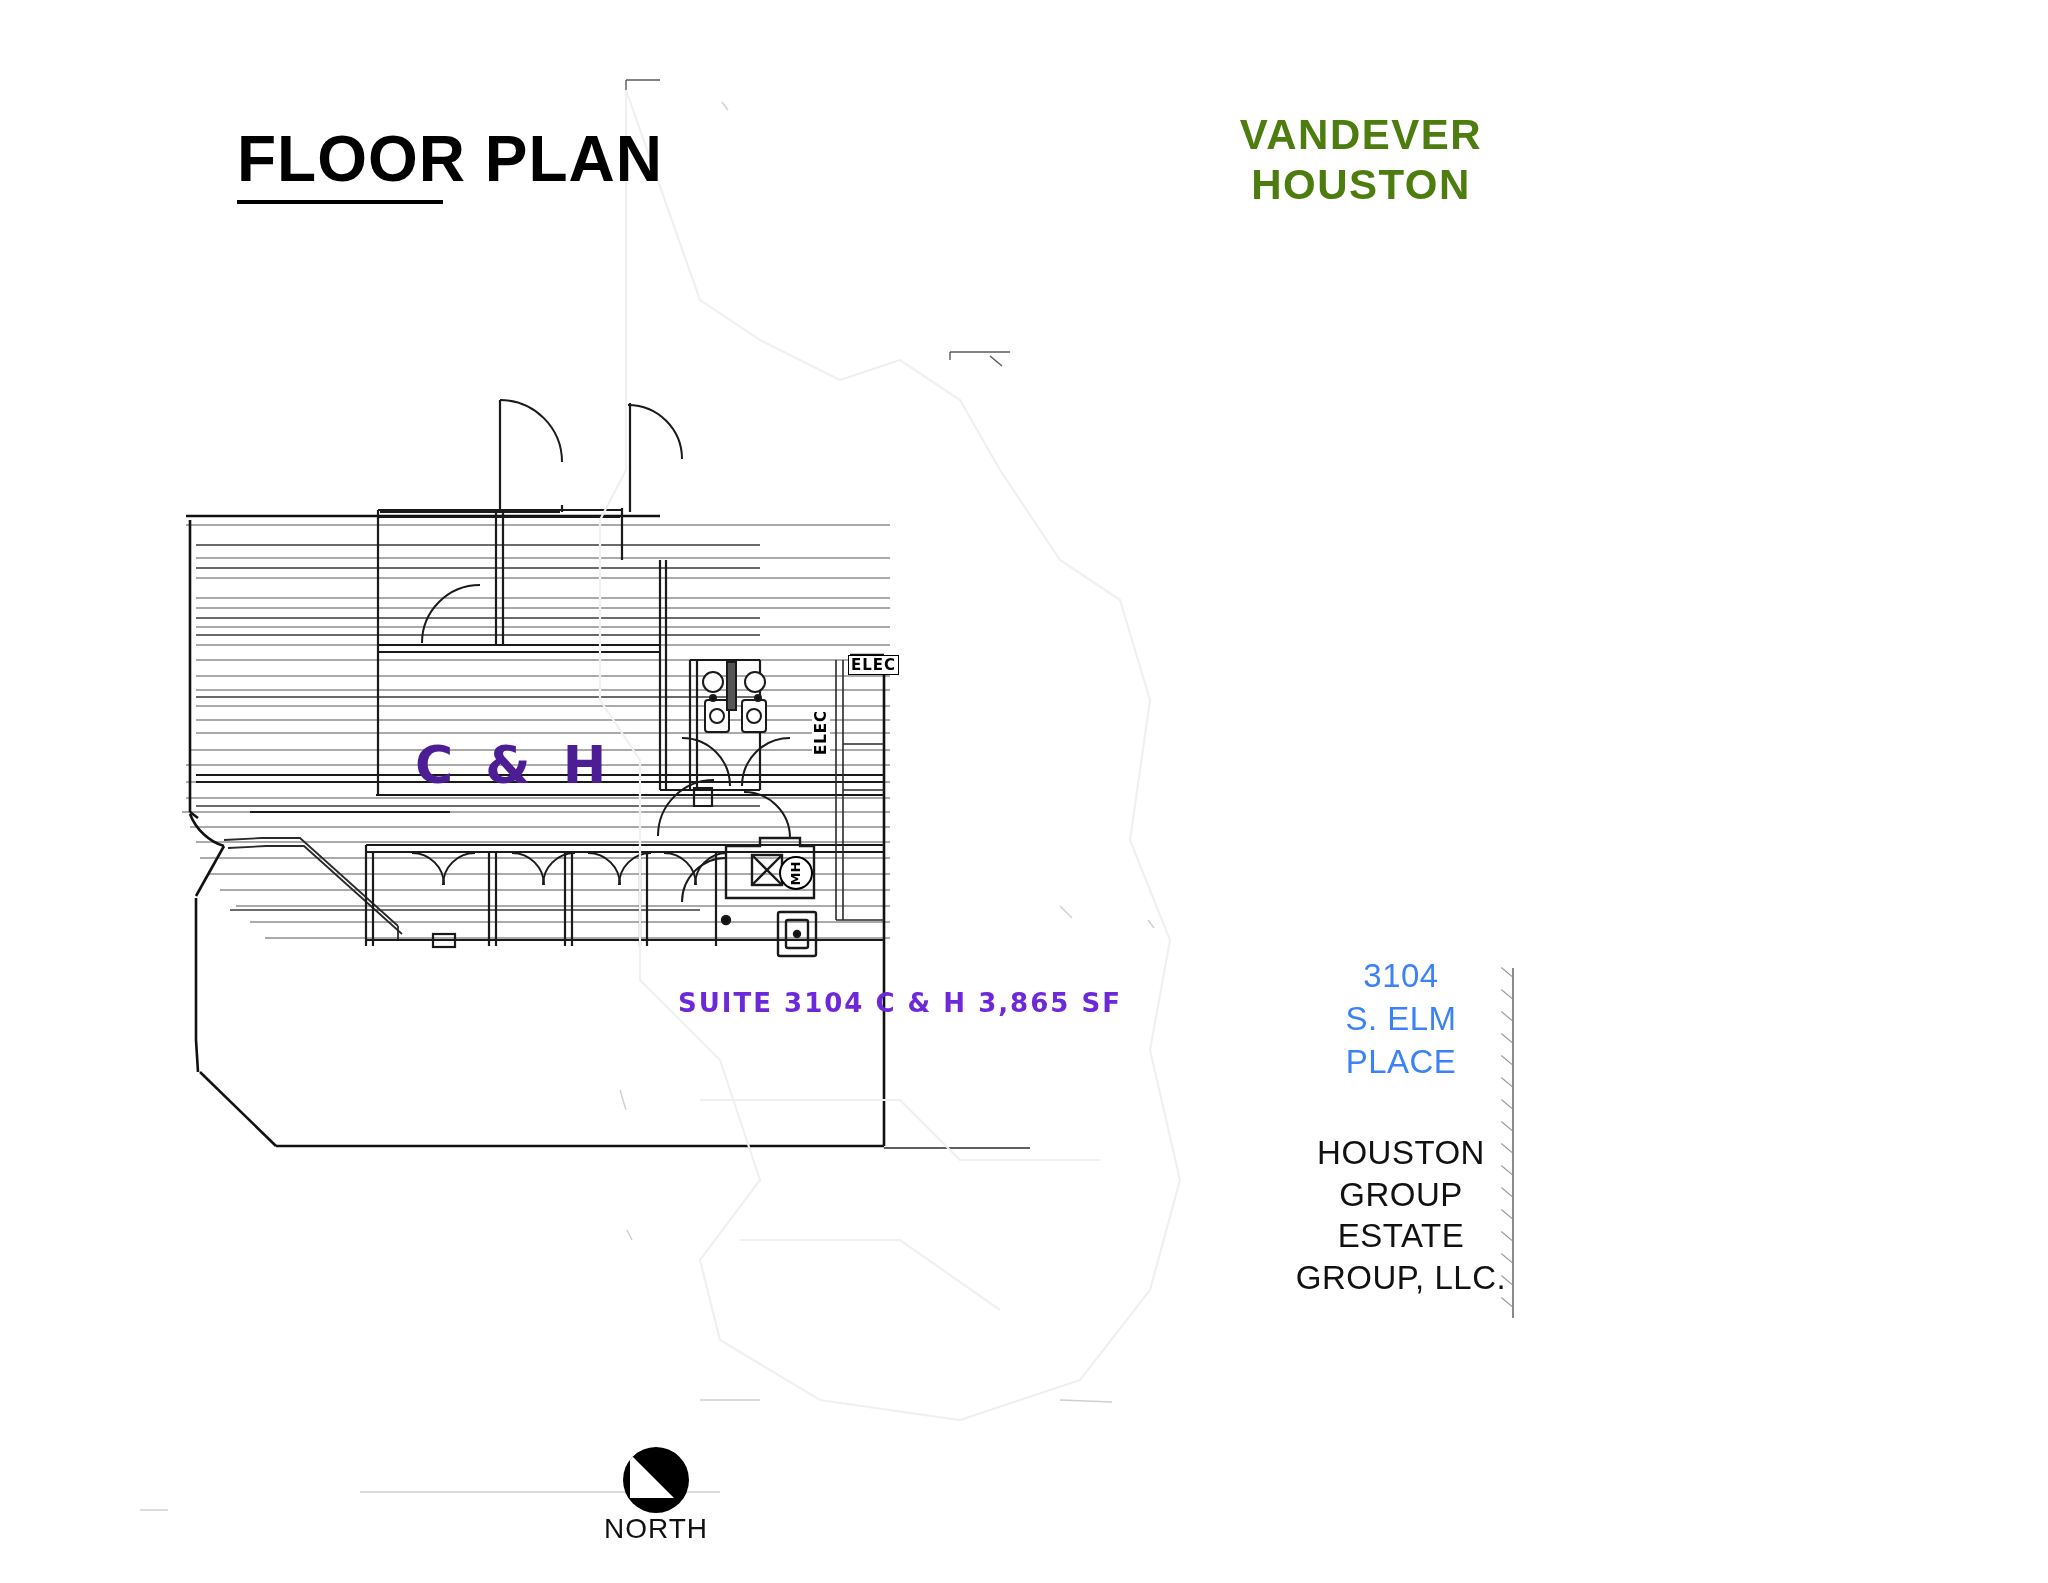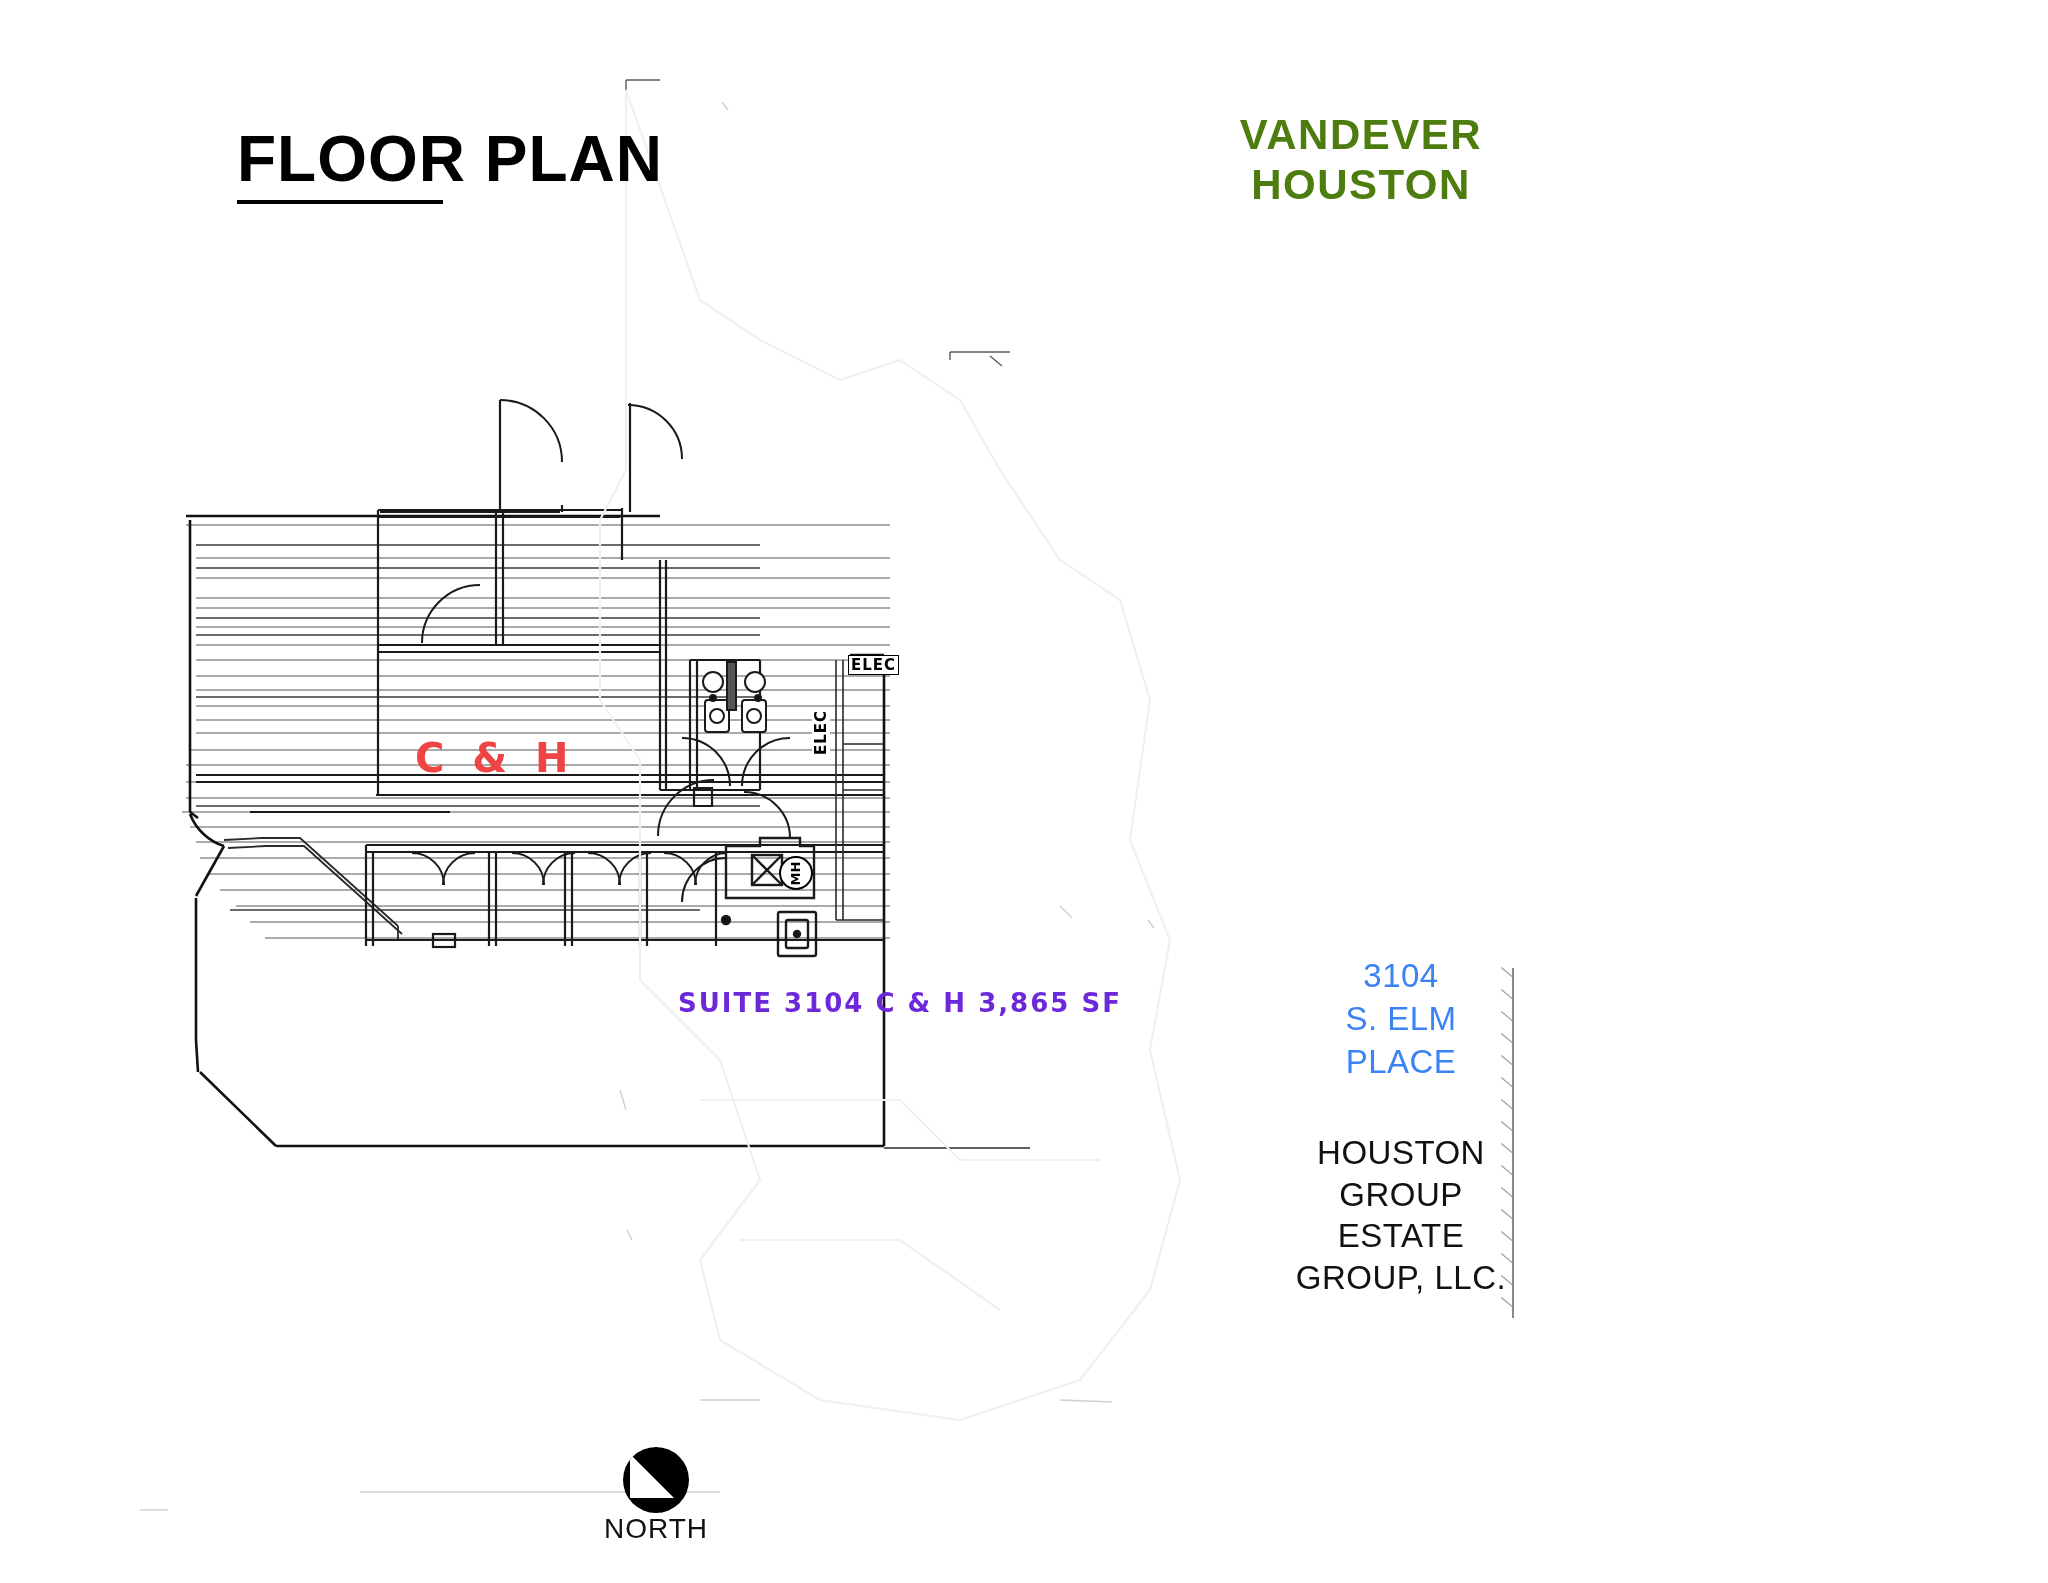--- a/index.html
+++ b/index.html
@@ -110,24 +110,24 @@
     color: #6d28d9;
     white-space: nowrap;
     font-family: "DejaVu Sans", sans-serif;
   }
 
   
   .tenant-mark {
     position: absolute;
     left: 415px;
     top: 735px;
-    font-size: 40px;
+    font-size: 52px;
     font-weight: 700;
     letter-spacing: 7px;
-    color: #ef4444;
+    color: #4c1d95;
     font-family: "DejaVu Sans", sans-serif;
     text-align: right;
   }
 
   
   .elec-label {
     position: absolute;
     font-size: 15px;
     font-weight: 700;
     letter-spacing: 1px;

